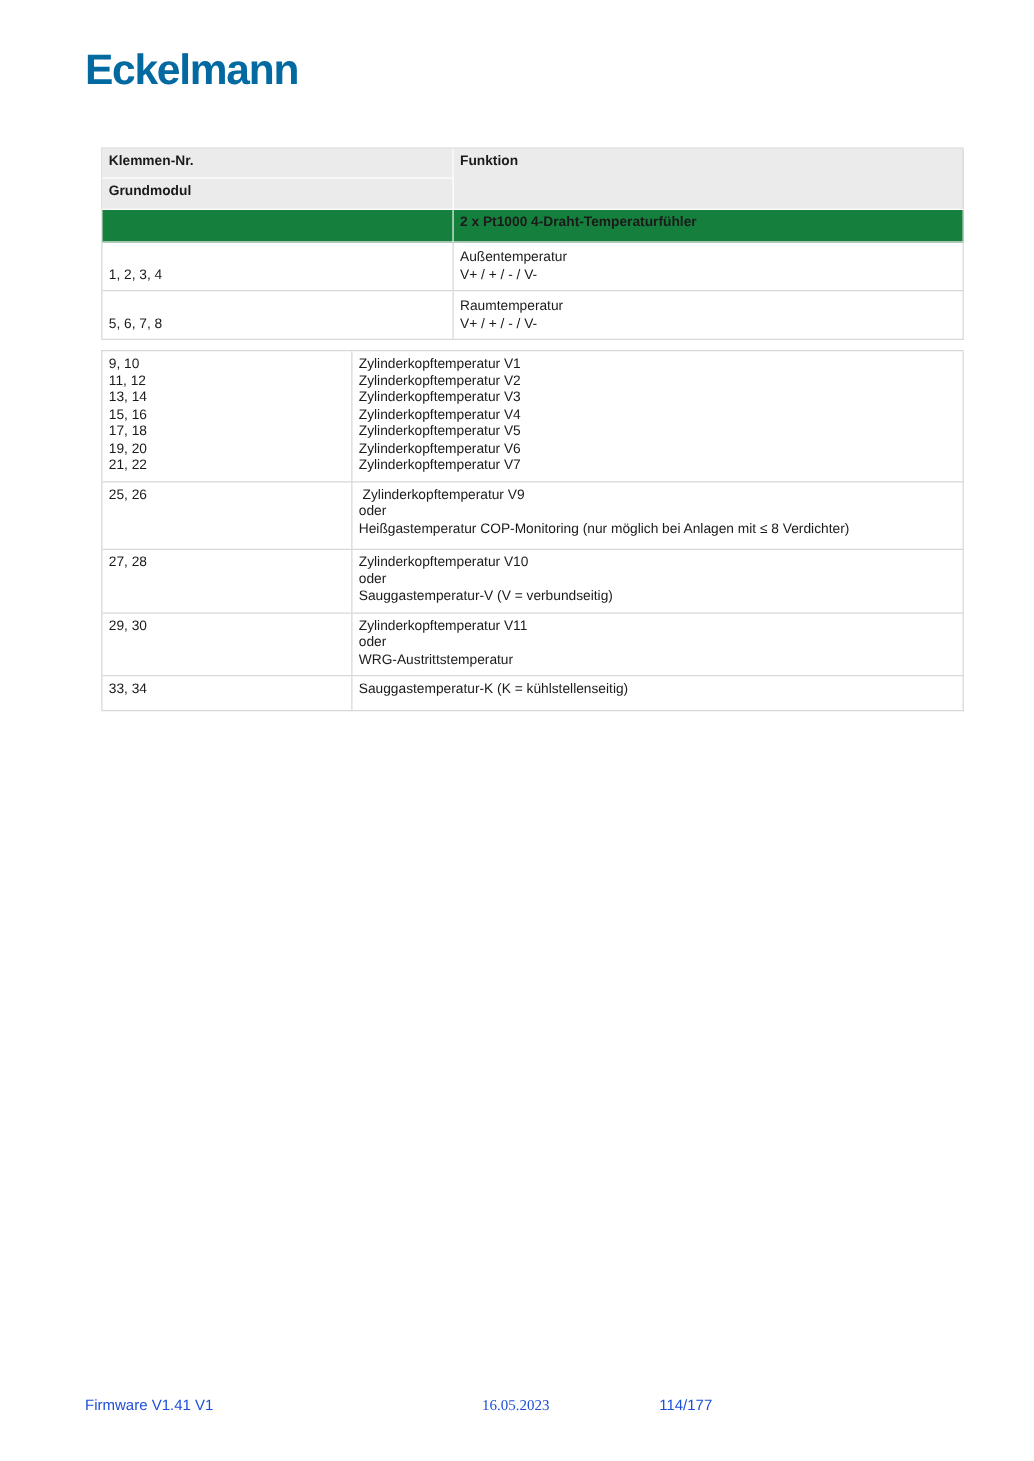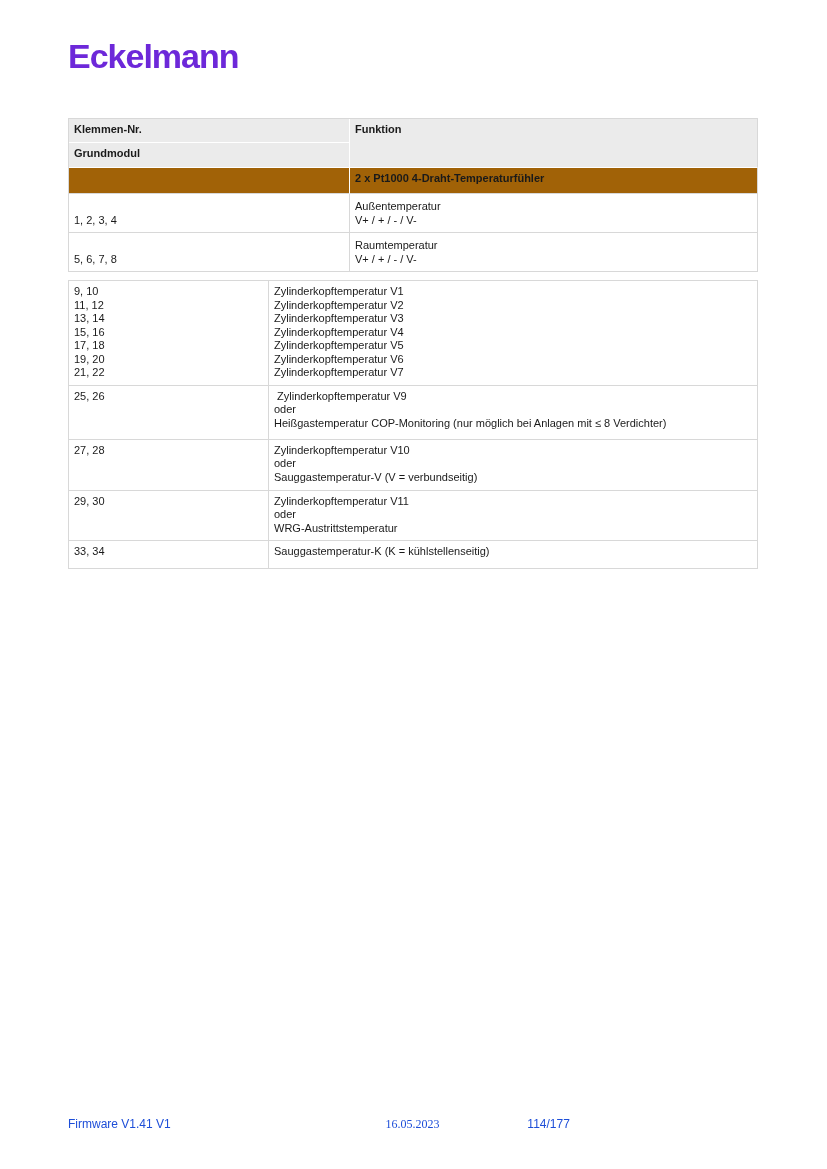--- a/index.html
+++ b/index.html
@@ -12,26 +12,26 @@
     color: #1a1a1a;
     overflow: hidden;
   }
   .logo {
     position: absolute;
     left: 68px;
     top: 39px;
     font-size: 34px;
     font-weight: bold;
     letter-spacing: -1px;
-    color: #6d28d9;
+    color: #0369a1;
     line-height: 34px;
   }
   table.t {
     position: absolute;
-    left: 68px;
+    left: 81px;
     width: 689px;
     border-collapse: separate;
     border-spacing: 0;
     table-layout: fixed;
     border-top: 1px solid #d8d8d8;
     border-left: 1px solid #d8d8d8;
     font-size: 11px;
     line-height: 13.5px;
   }
   table.t1 { top: 118px; }
@@ -47,21 +47,21 @@
   }
   
   td.g {
     background: #ebebeb;
     font-weight: bold;
     border-right-color: #ffffff;
     border-bottom-color: #ffffff;
   }
   
   td.s {
-    background: #a16207;
+    background: #15803d;
     font-weight: bold;
     border-right-color: #ffffff;
     border-bottom-color: #d8d8d8;
     margin-top: 30px;
   }
   td.gr { border-right-color: #d8d8d8; }   
   td.gb { border-bottom-color: #d8d8d8; }  
   td.vb { vertical-align: bottom; }
   .footer {
     position: absolute;

